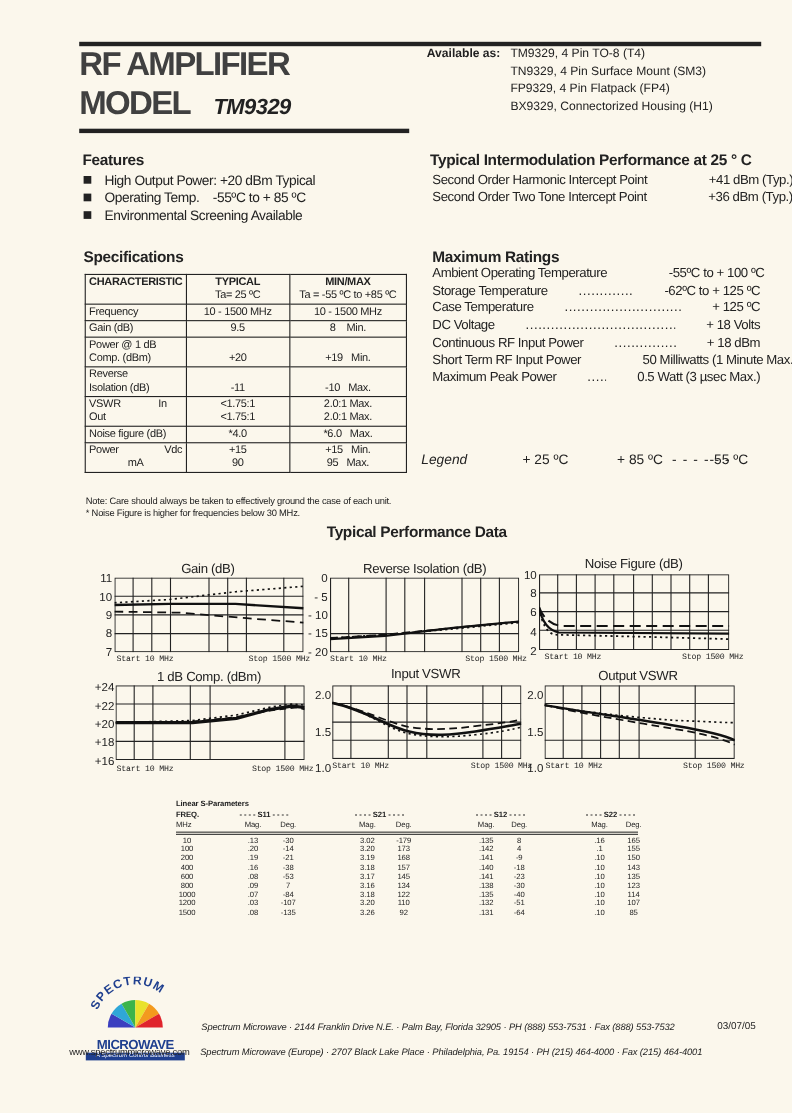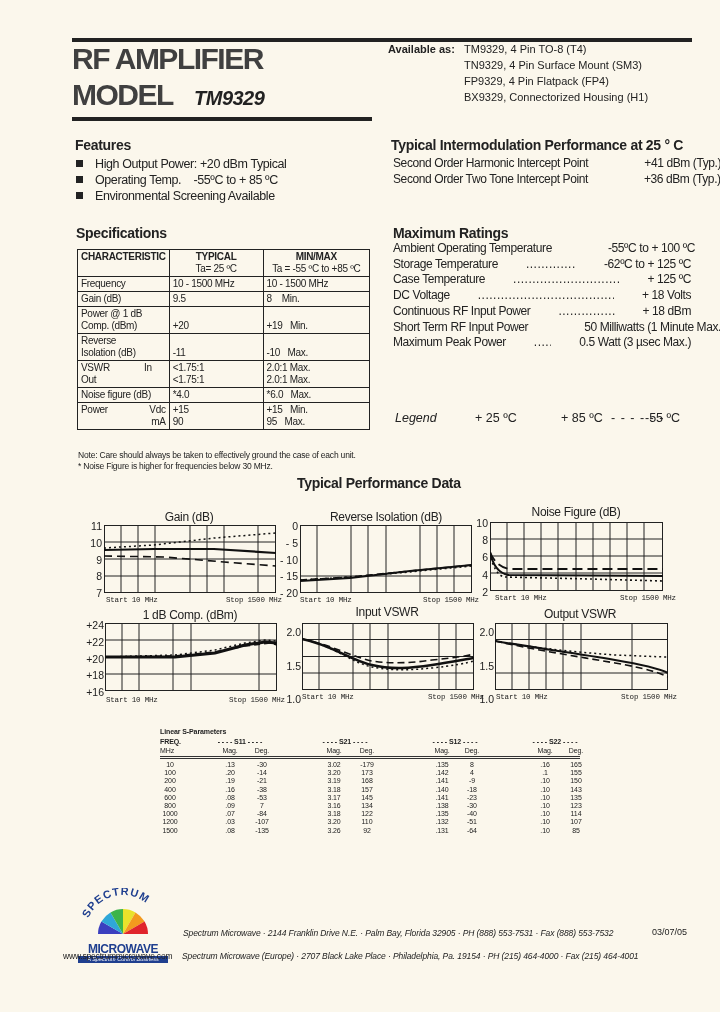--- a/index.html
+++ b/index.html
@@ -17,21 +17,21 @@
   .feat li:before { content: ""; position: absolute; left: 1px; top: 4px; width: 7px; height: 7px; background: #222; }
   .lines { font-size: 12px; line-height: 15.7px; letter-spacing: -0.4px; }
   .lines .row { display: flex; white-space: nowrap; gap: 28px; }
   .lines .lbl { flex: 0 0 auto; }
   .lines .dots { flex: 1 1 auto; overflow: hidden; }
   .lines .dots:after { content: "......................................................................................................"; letter-spacing: 0.5px; }
   .lines .val { flex: 0 0 auto; }
   table.spec { position: absolute; border-collapse: collapse; font-size: 10px; letter-spacing: -0.3px; }
   table.spec td, table.spec th { border: 1px solid #222; padding: 1px 3px; vertical-align: top; line-height: 12px; }
   table.spec th { font-weight: bold; text-align: center; }
-  table.spec td.c { text-align: left; }
+  table.spec td.c { text-align: center; }
   .note { font-size: 8.5px; line-height: 11px; letter-spacing: -0.2px; }
   .legend { font-style: italic; font-size: 12.5px; }
   .chart-title { font-size: 12px; text-align: center; letter-spacing: -0.3px; }
   .axis-lbl { font-size: 10.5px; text-align: right; }
   .start-stop { font-size: 7.5px; letter-spacing: -0.2px; font-family: Liberation Mono, monospace; }
   .sp { font-size: 7px; line-height: 9.2px; letter-spacing: -0.1px; }
   .sp .c { position: absolute; text-align: center; }
   .footer { font-style: italic; font-size: 8.5px; letter-spacing: -0.1px; }
 </style>
 </head>
@@ -177,40 +177,40 @@
     <td>Noise figure (dB)</td>
     <td class="c">*4.0</td>
     <td class="c" style="white-space:pre">*6.0   Max.</td>
   </tr>
   <tr>
     <td>
           <div style="display:flex;justify-content:space-between">
             <span>Power</span>
             <span>Vdc</span>
           </div>
-          <div style="text-align:right">mA</div>
+          <div style="text-align:center">mA</div>
         </td>
     <td class="c">
           <div>+15</div>
           <div>90</div>
         </td>
     <td class="c">
           <div style="white-space:pre">+15   Min.</div>
           <div style="white-space:pre">95   Max.</div>
         </td>
   </tr>
 </tbody>
   </table>
 <div class="abs note" style="left:78px;top:450px;">
   <div>Note: Care should always be taken to effectively ground the case of each unit.</div>
   <div>* Noise Figure is higher for frequencies below 30 MHz.</div>
 </div>
 
 <div class="abs legend" style="left:383px;top:411px;width:310px;height:16px;">
-  <span class="abs" style="left:12px;top:0;">Legend</span>
+  <span class="abs" style="left:0;top:0;">Legend</span>
   <span class="abs" style="left:92px;top:0;font-style:normal;">+ 25 ºC</span>
   <span class="abs" style="left:178px;top:0;font-style:normal;">+ 85 ºC</span>
   <span class="abs" style="left:228px;top:0;font-style:normal;letter-spacing:1px;">- - - - - -</span>
   <span class="abs" style="left:262px;top:0;font-style:normal;">-55 ºC</span>
 </div>
 
 <div class="abs h2" style="left:297px;top:475px;">Typical Performance Data</div>
 
 <div class="abs chart-title" style="left:104px;top:510px;width:170px;">Gain (dB)</div>
 <div class="abs axis-lbl" style="left:80px;top:518px;width:22px;line-height:16.8px;">

